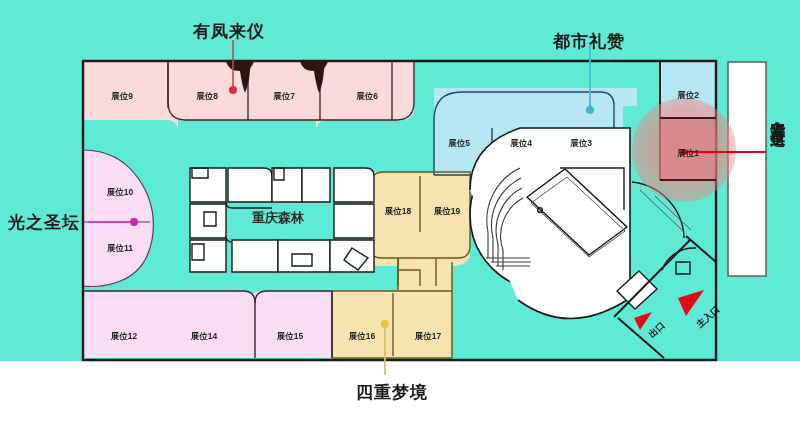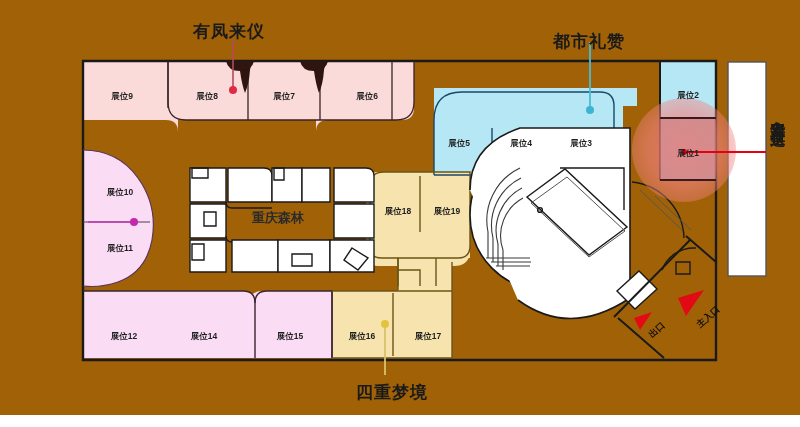--- a/index.html
+++ b/index.html
@@ -1,35 +1,36 @@
 <!DOCTYPE html>
 <html><head>
 <meta charset="utf-8">
 <style>
   html,body{margin:0;padding:0;background:#ffffff;}
   body{width:800px;height:427px;overflow:hidden;
        font-family:"Liberation Sans","DejaVu Sans",sans-serif;}
-  #stage{position:relative;width:800px;height:415px;background:#a16207;}
+  #stage{position:relative;width:800px;height:361px;background:#5eead4;}
   svg{display:block;}
   .cap{position:absolute;font-weight:bold;color:#1a1a1a;letter-spacing:1px;white-space:nowrap;}
   .cap-h{font-size:17px;}
   .cap-v{font-size:15px;writing-mode:vertical-rl;text-orientation:upright;line-height:1.05;letter-spacing:2px;}
   .booth-lbl{font-size:8.5px;font-weight:bold;fill:#1f1f1f;font-family:"Liberation Sans",sans-serif;}
   .zone-lbl{font-size:13px;font-weight:bold;fill:#2b2b2b;font-family:"Liberation Sans",sans-serif;}
   .door-lbl{font-size:9px;font-weight:bold;fill:#111;font-family:"Liberation Sans",sans-serif;}
 </style>
 </head>
 <body>
 
 <div id="stage">
 
   <div class="cap cap-h" style="left:193px;top:20px;">有凤来仪</div>
 
   <div class="cap cap-h" style="left:553px;top:30px;">都市礼赞</div>
 
+  <div class="cap cap-h" style="left:8px;top:211px;">光之圣坛</div>
 
   <div class="cap cap-h" style="left:356px;top:381px;font-family:Liberation Mono, monospace;">四重梦境</div>
 
   <div class="cap cap-v" style="left:770px;top:108px;">安华卫浴在这里</div>
 
   <svg width="800" height="427" viewBox="0 0 800 427">
 
     <defs>
       <clipPath id="hallClip">
         <path d="M82 60 H742 V360 H82 Z"></path>

